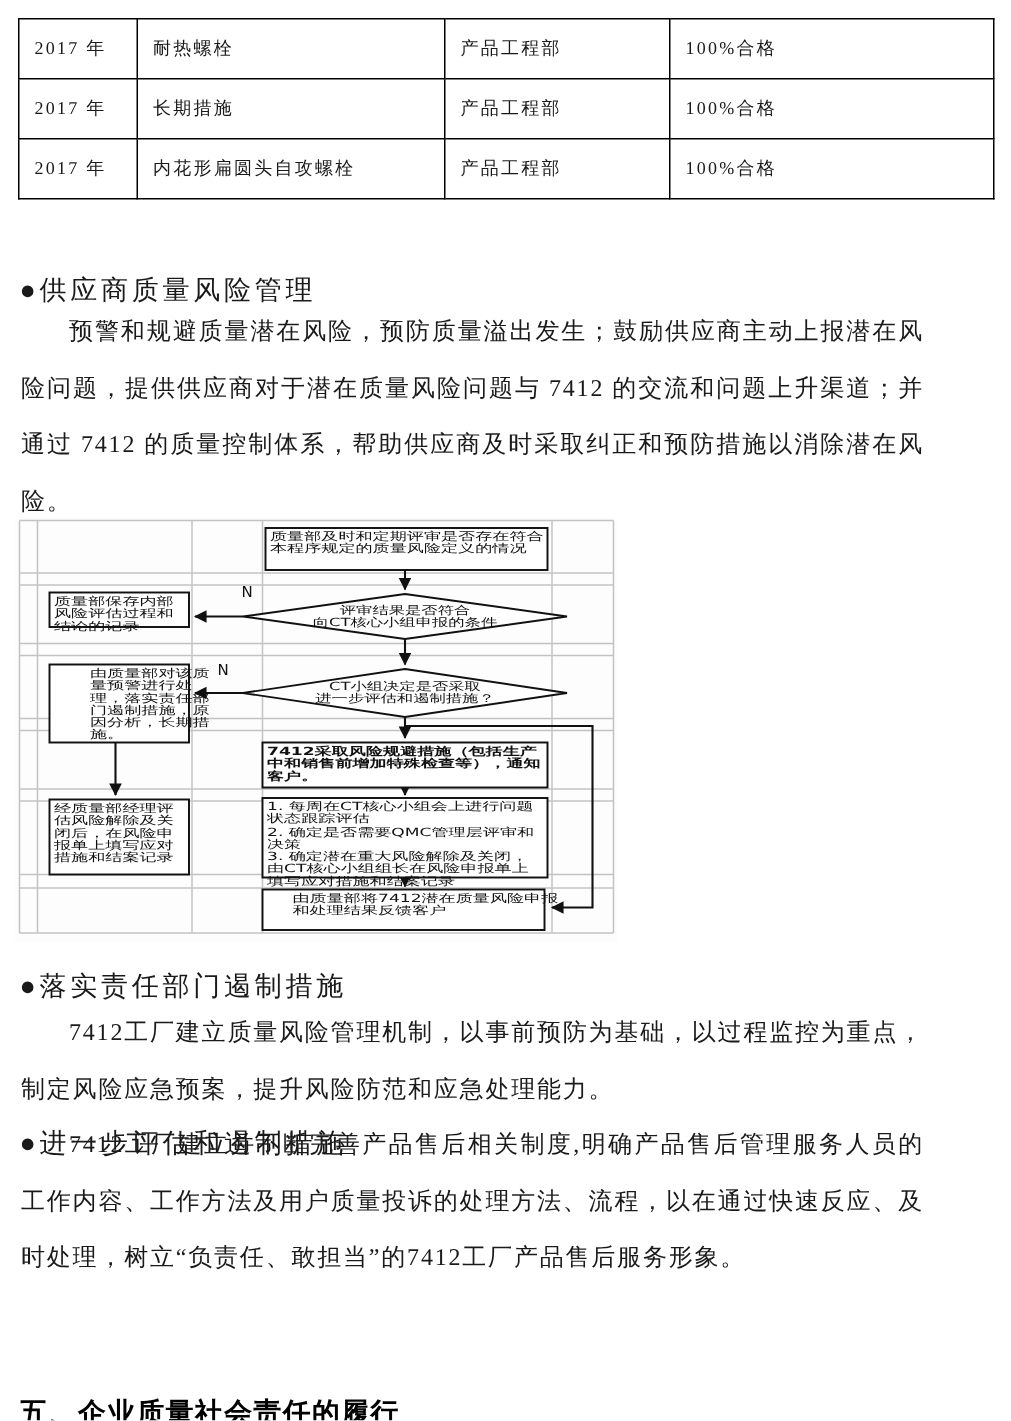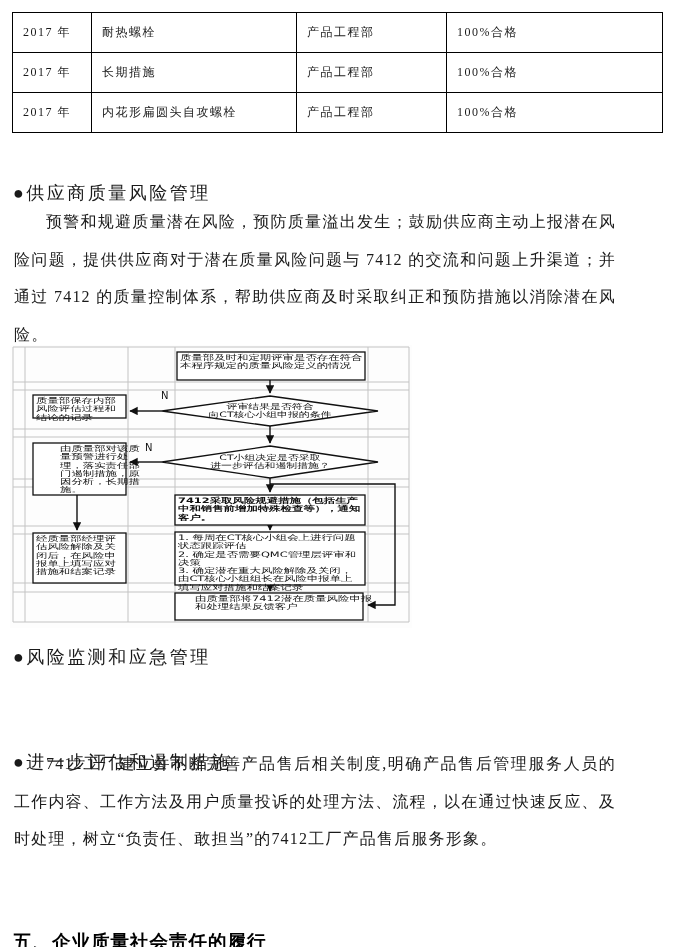--- a/index.html
+++ b/index.html
@@ -173,20 +173,21 @@
     <div class="fc-node" style="left:168px; top:189px; width:186px;">
       <div class="fcx" style="width:121px;">1. 每周在CT核心小组会上进行问题状态跟踪评估
 2. 确定是否需要QMC管理层评审和决策
 3. 确定潜在重大风险解除及关闭，由CT核心小组组长在风险申报单上填写应对措施和结案记录</div>
     </div>
     <div class="fc-node" style="left:156px; top:250px; width:184px;margin-left:29px;">
       <div class="fcx" style="width:120px;">由质量部将7412潜在质量风险申报和处理结果反馈客户</div>
     </div>
   </div>
 
-  <div class="bullet" style="top:645px;">●风险监测和应急管理</div>
+  <div class="bullet" style="top:645px;">●落实责任部门遏制措施</div>
+  <p class="body-par" style="top:670px;">7412工厂建立质量风险管理机制，以事前预防为基础，以过程监控为重点，制定风险应急预案，提升风险防范和应急处理能力。</p>
 
   <div class="bullet" style="top:750px;">●进一步评估和遏制措施</div>
   <p class="body-par" style="top:745px;">7412工厂建立并不断完善产品售后相关制度,明确产品售后管理服务人员的工作内容、工作方法及用户质量投诉的处理方法、流程，以在通过快速反应、及时处理，树立“负责任、敢担当”的7412工厂产品售后服务形象。</p>
 
   <h2 class="h-sec" style="top:913px;margin-top:16px;">五、企业质量社会责任的履行</h2>
 
 </div>
 
 </body></html>

